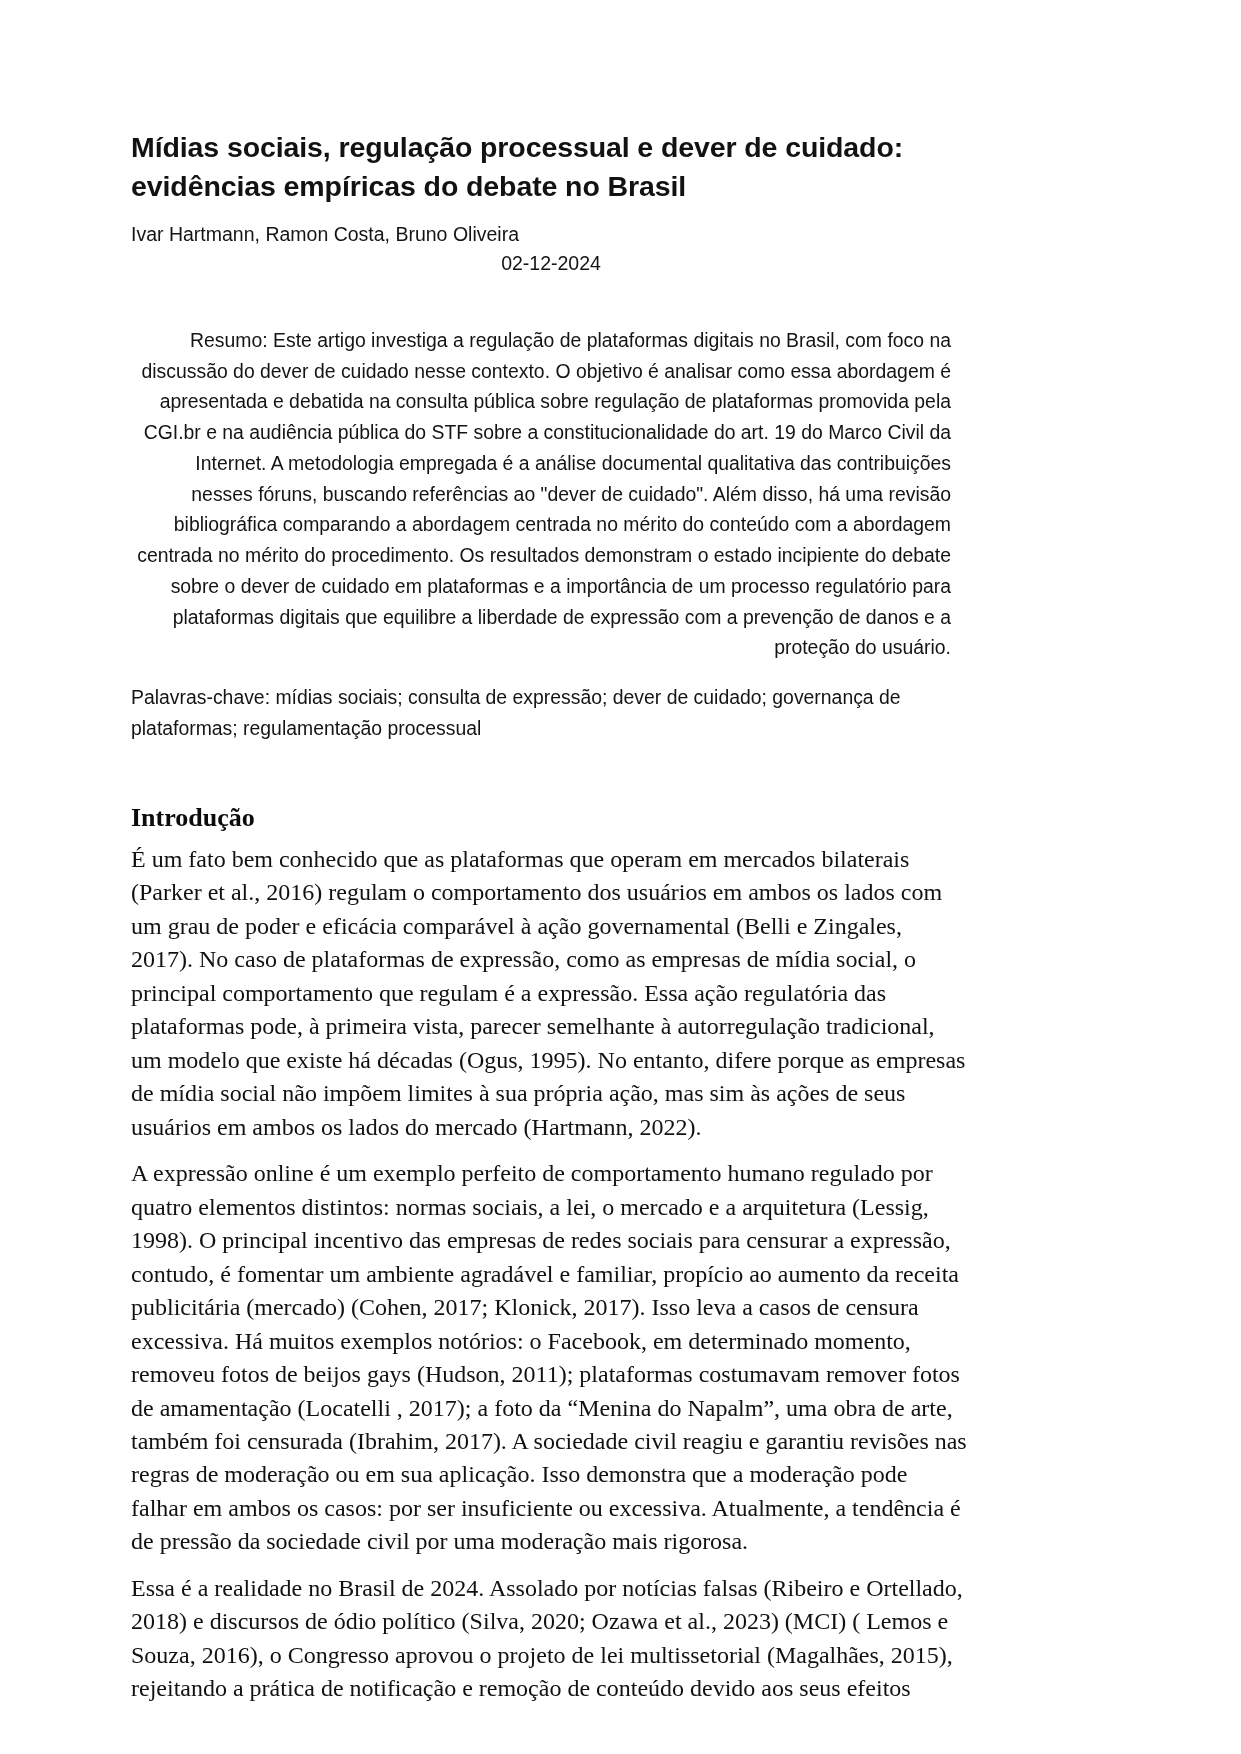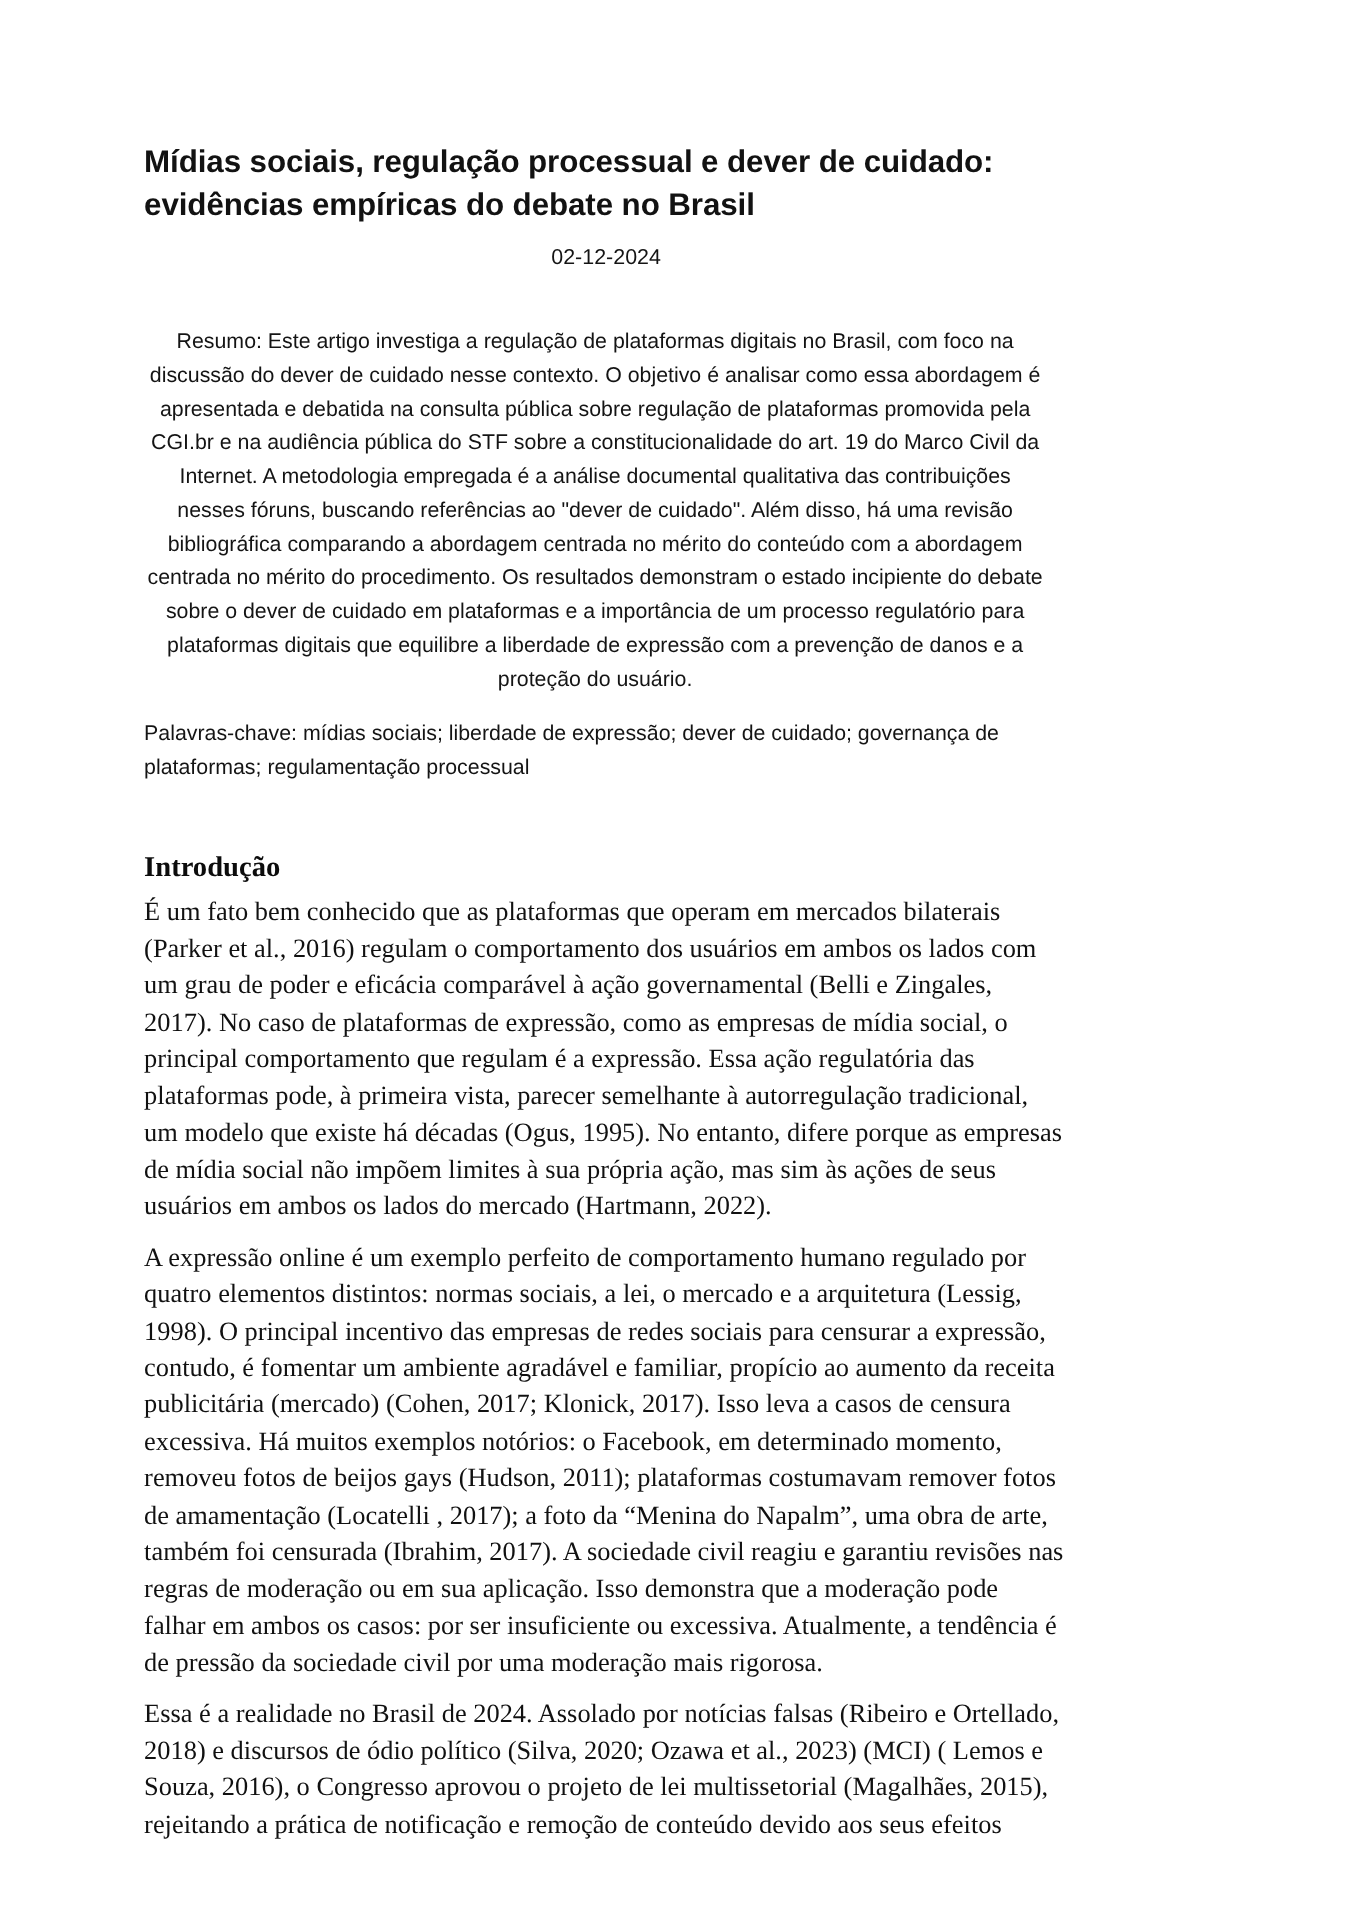--- a/index.html
+++ b/index.html
@@ -58,21 +58,21 @@
 
   .abstract-block {
     margin-top: 46px;
   }
   .abstract {
     font-family: "Liberation Sans", sans-serif;
     font-size: 19.4px;
     line-height: 1.585;
     color: #141414;
     margin: 0;
-    text-align: center;
+    text-align: right;
     width: 820px;
   }
   .keywords {
     font-family: "Liberation Sans", sans-serif;
     font-size: 19.4px;
     line-height: 1.585;
     color: #141414;
     margin: 19px 0 0 0;
     width: 820px;
   }
@@ -104,26 +104,27 @@
   }
 </style>
 </head>
 <body>
 
 <div class="page">
   <div class="content">
 
     <div class="front">
       <h1 class="doc-title">Mídias sociais, regulação processual e dever de cuidado: evidências empíricas do debate no Brasil</h1>
+      <div class="byline">Ivar Hartmann, Ramon Costa, Bruno Oliveira</div>
       <div class="byline-date">02-12-2024</div>
     </div>
 
     <div class="abstract-block">
       <p class="abstract">Resumo: Este artigo investiga a regulação de plataformas digitais no Brasil, com foco na discussão do dever de cuidado nesse contexto. O objetivo é analisar como essa abordagem é apresentada e debatida na consulta pública sobre regulação de plataformas promovida pela CGI.br e na audiência pública do STF sobre a constitucionalidade do art. 19 do Marco Civil da Internet. A metodologia empregada é a análise documental qualitativa das contribuições nesses fóruns, buscando referências ao "dever de cuidado". Além disso, há uma revisão bibliográfica comparando a abordagem centrada no mérito do conteúdo com a abordagem centrada no mérito do procedimento. Os resultados demonstram o estado incipiente do debate sobre o dever de cuidado em plataformas e a importância de um processo regulatório para plataformas digitais que equilibre a liberdade de expressão com a prevenção de danos e a proteção do usuário.</p>
-      <p class="keywords">Palavras-chave: mídias sociais; liberdade de expressão; dever de cuidado; governança de plataformas; regulamentação processual</p>
+      <p class="keywords">Palavras-chave: mídias sociais; consulta de expressão; dever de cuidado; governança de plataformas; regulamentação processual</p>
     </div>
 
     <div class="section">
       <h2 class="section-heading">Introdução</h2>
       <p class="body-par">É um fato bem conhecido que as plataformas que operam em mercados bilaterais (Parker et al., 2016) regulam o comportamento dos usuários em ambos os lados com um grau de poder e eficácia comparável à ação governamental (Belli e Zingales, 2017). No caso de plataformas de expressão, como as empresas de mídia social, o principal comportamento que regulam é a expressão. Essa ação regulatória das plataformas pode, à primeira vista, parecer semelhante à autorregulação tradicional, um modelo que existe há décadas (Ogus, 1995). No entanto, difere porque as empresas de mídia social não impõem limites à sua própria ação, mas sim às ações de seus usuários em ambos os lados do mercado (Hartmann, 2022).</p>
       <p class="body-par">A expressão online é um exemplo perfeito de comportamento humano regulado por quatro elementos distintos: normas sociais, a lei, o mercado e a arquitetura (Lessig, 1998). O principal incentivo das empresas de redes sociais para censurar a expressão, contudo, é fomentar um ambiente agradável e familiar, propício ao aumento da receita publicitária (mercado) (Cohen, 2017; Klonick, 2017). Isso leva a casos de censura excessiva. Há muitos exemplos notórios: o Facebook, em determinado momento, removeu fotos de beijos gays (Hudson, 2011); plataformas costumavam remover fotos de amamentação (Locatelli , 2017); a foto da “Menina do Napalm”, uma obra de arte, também foi censurada (Ibrahim, 2017). A sociedade civil reagiu e garantiu revisões nas regras de moderação ou em sua aplicação. Isso demonstra que a moderação pode falhar em ambos os casos: por ser insuficiente ou excessiva. Atualmente, a tendência é de pressão da sociedade civil por uma moderação mais rigorosa.</p>
       <p class="body-par">Essa é a realidade no Brasil de 2024. Assolado por notícias falsas (Ribeiro e Ortellado, 2018) e discursos de ódio político (Silva, 2020; Ozawa et al., 2023) (MCI) ( Lemos e Souza, 2016), o Congresso aprovou o projeto de lei multissetorial (Magalhães, 2015), rejeitando a prática de notificação e remoção de conteúdo devido aos seus efeitos</p>
     </div>
 
   </div>

